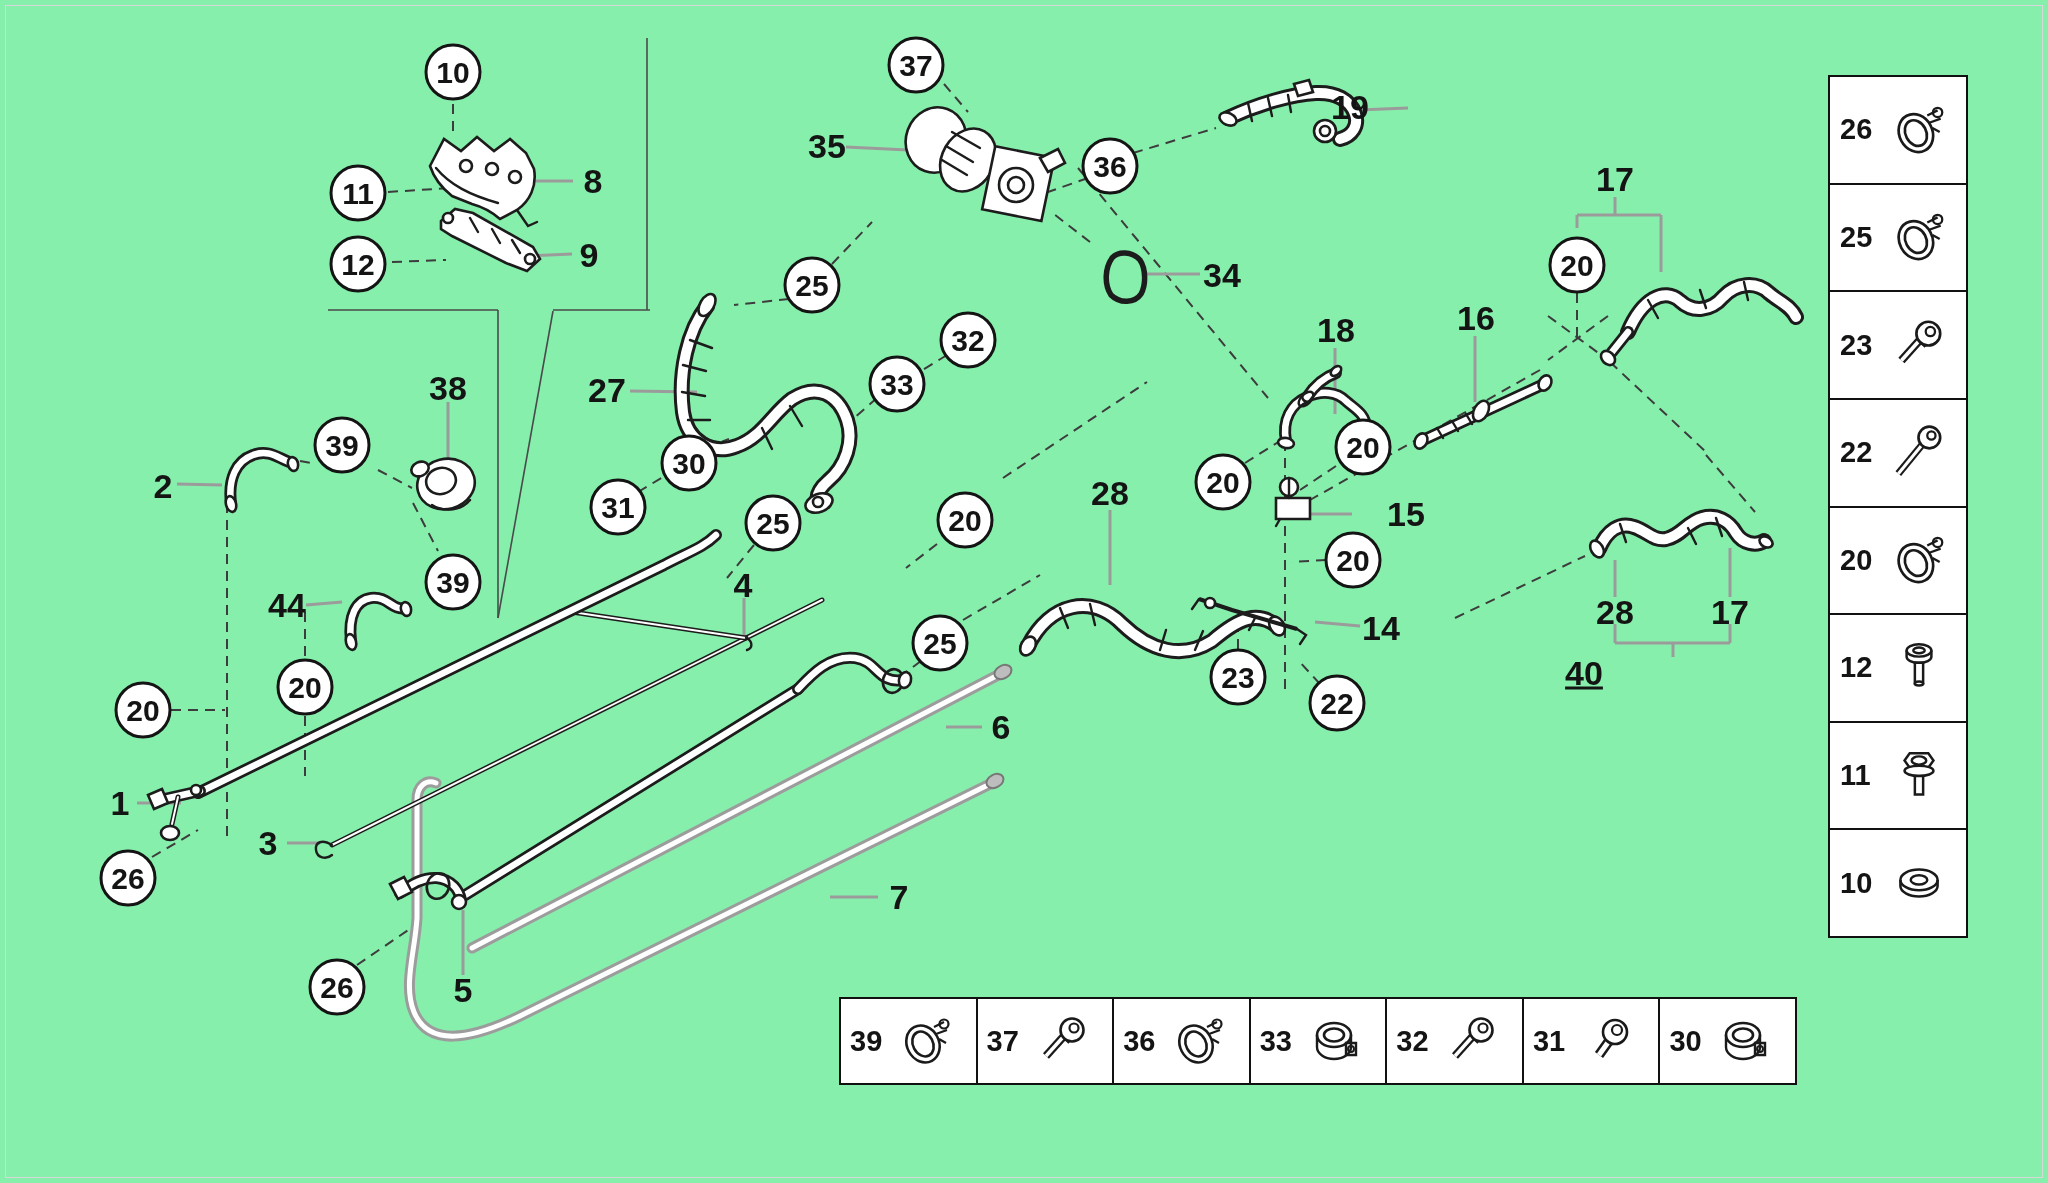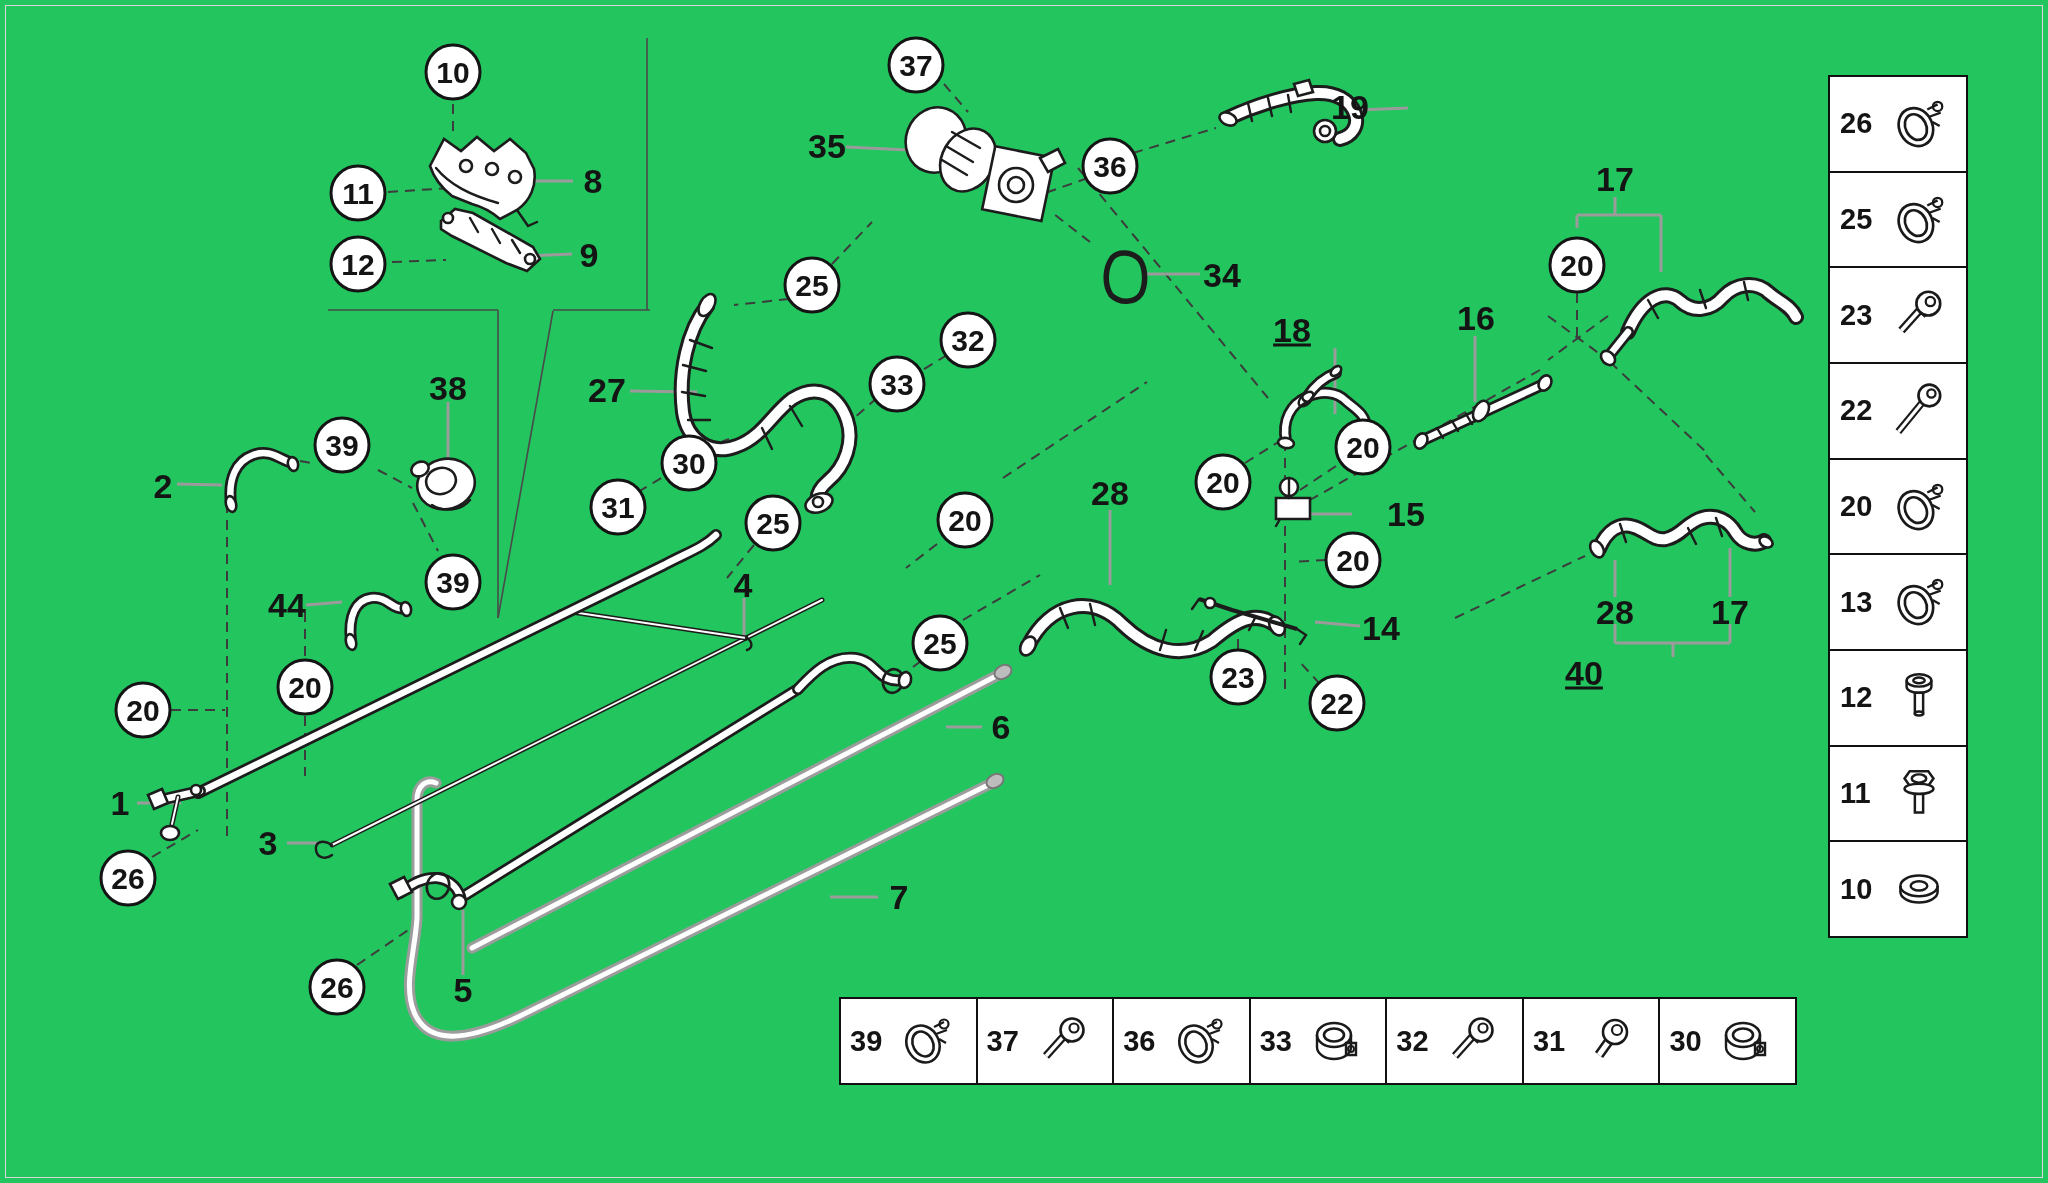--- a/index.html
+++ b/index.html
@@ -1,16 +1,16 @@
 <!DOCTYPE html>
 <html><head>
 <meta charset="utf-8">
 <style>
   html,body{margin:0;padding:0;background:#e8e8e8;font-family:"Liberation Sans",sans-serif;}
-  .stage{position:relative;width:2048px;height:1183px;background:#22c55e;overflow:hidden;color:#141414;}
+  .stage{position:relative;width:2048px;height:1183px;background:#86efac;overflow:hidden;color:#141414;}
   .art{position:absolute;left:0;top:0;}
   
   .tO{fill:none;stroke:#1c1c1c;stroke-width:16;stroke-linecap:round;stroke-linejoin:round;}
   .tI{fill:none;stroke:#ffffff;stroke-width:10;stroke-linecap:round;stroke-linejoin:round;}
   .mO{fill:none;stroke:#1c1c1c;stroke-width:12;stroke-linecap:round;stroke-linejoin:round;}
   .mI{fill:none;stroke:#ffffff;stroke-width:6.5;stroke-linecap:round;stroke-linejoin:round;}
   .gO{fill:none;stroke:#9c9c9c;stroke-width:11;stroke-linecap:round;stroke-linejoin:round;}
   .gI{fill:none;stroke:#ffffff;stroke-width:5;stroke-linecap:round;stroke-linejoin:round;}
   .nO{fill:none;stroke:#1c1c1c;stroke-width:5;stroke-linecap:round;}
   .nI{fill:none;stroke:#ffffff;stroke-width:2;stroke-linecap:round;}
@@ -434,21 +434,21 @@
       <div class="lb" style="left: 287px; top: 605px;">44</div>
       <div class="lb" style="left: 120px; top: 803px;">1</div>
       <div class="lb" style="left: 268px; top: 843px;">3</div>
       <div class="lb" style="left: 463px; top: 990px;">5</div>
       <div class="lb" style="left: 743px; top: 585px;">4</div>
       <div class="lb" style="left: 1001px; top: 727px;">6</div>
       <div class="lb" style="left: 899px; top: 897px;">7</div>
       <div class="lb" style="left: 1110px; top: 493px;">28</div>
       <div class="lb" style="left: 1406px; top: 514px;">15</div>
       <div class="lb" style="left: 1381px; top: 628px; text-align: center;">14</div>
-      <div class="lb" style="left: 1292px; top: 330px; text-decoration: underline;">18</div>
+      <div class="lb" style="left: 1336px; top: 330px;">18</div>
       <div class="lb" style="left: 1476px; top: 318px;">16</div>
       <div class="lb" style="left: 1615px; top: 179px;">17</div>
       <div class="lb" style="left: 1615px; top: 612px;">28</div>
       <div class="lb" style="left: 1730px; top: 612px;">17</div>
       <div class="lb" style="left: 1584px; top: 673px; text-decoration: underline;">40</div>
     </div>
 
   <div class="sidebar">
 
   <div class="srow">
@@ -475,26 +475,20 @@
           <use href="#i-screw-long"></use>
         </svg>
       </div>
       <div class="srow">
         <span class="snum">20</span>
         <svg class="sicon" viewBox="0 0 60 60">
           <use href="#i-clamp"></use>
         </svg>
       </div>
       <div class="srow">
-        <span class="snum">13</span>
-        <svg class="sicon" viewBox="0 0 60 60">
-          <use href="#i-clamp"></use>
-        </svg>
-      </div>
-      <div class="srow">
         <span class="snum">12</span>
         <svg class="sicon" viewBox="0 0 60 60">
           <use href="#i-bolt-flange"></use>
         </svg>
       </div>
       <div class="srow">
         <span class="snum">11</span>
         <svg class="sicon" viewBox="0 0 60 60">
           <use href="#i-bolt-hex"></use>
         </svg>

